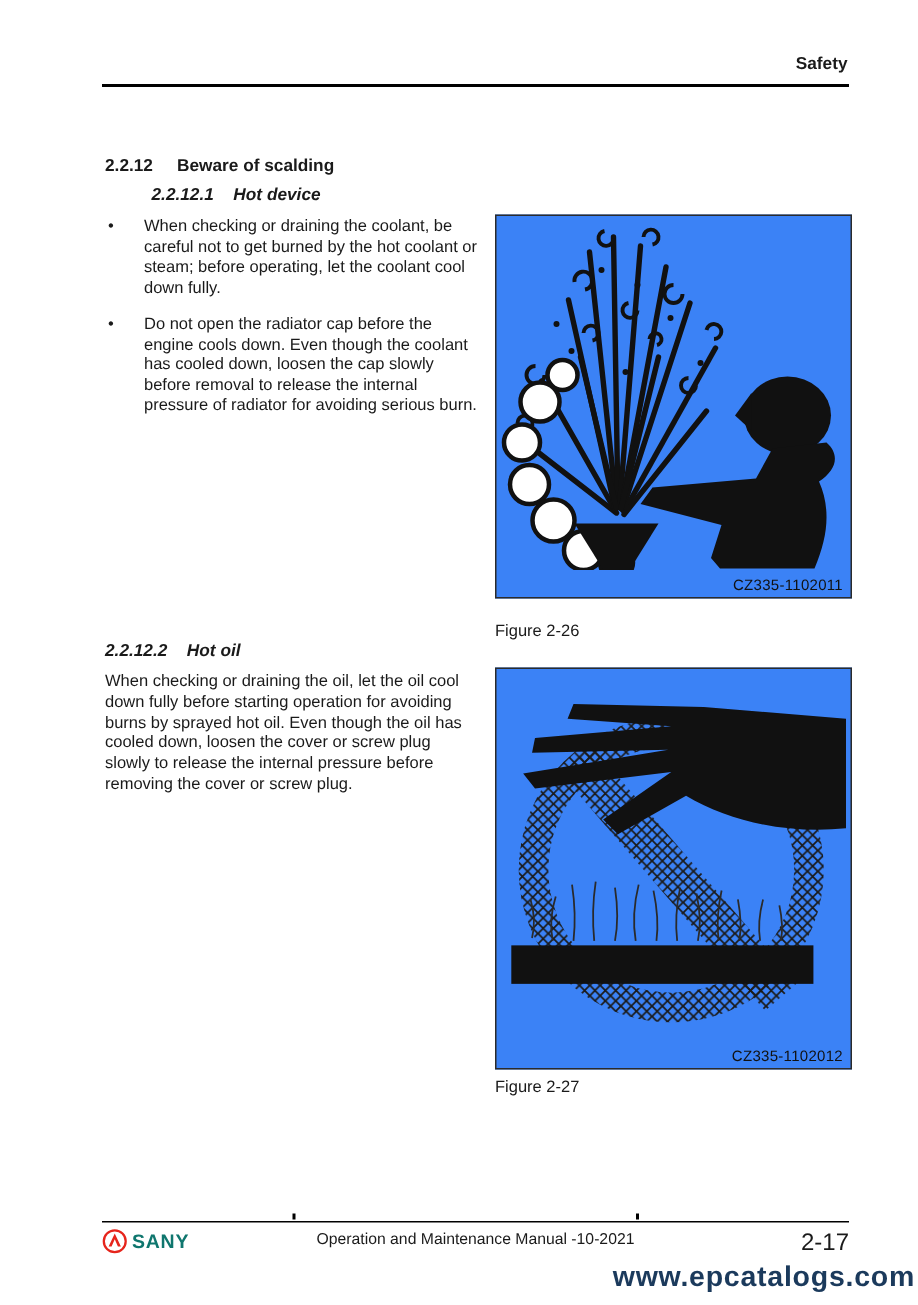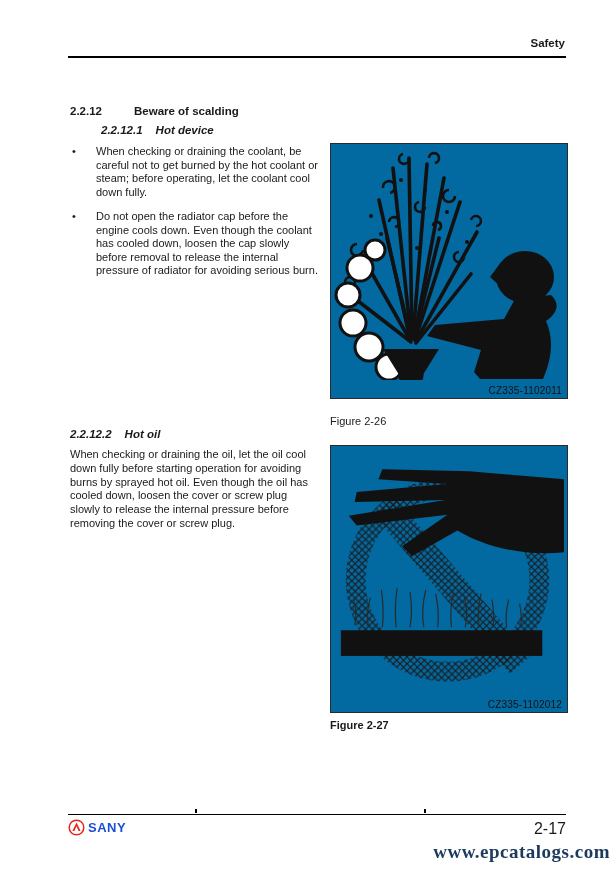--- a/index.html
+++ b/index.html
@@ -6,52 +6,52 @@
   .page{
     position:relative;width:612px;height:870px;background:#fff;overflow:hidden;
     font-family:"Liberation Sans", sans-serif;color:#1a1a1a;
   }
   
   .hdr-title{position:absolute;top:37px;right:47px;font-size:11.5px;font-weight:bold;}
   .hdr-rule{position:absolute;top:56px;left:68px;right:46px;height:2px;background:#000;}
   
   .intro{position:absolute;top:69px;left:70px;width:500px;font-size:11px;line-height:14px;}
   .sec-head{position:absolute;left:70px;font-size:11.5px;font-weight:bold;display:flex;}
-  .sec-head .num{margin-right:32px;}
+  .sec-head .num{margin-right:16px;}
   .sec-head.sub{font-style:italic;}
   .sec-head.sub .num{margin-right:13px;}
   .h-2212{top:105px;}
   .h-22121{top:124px;margin-left:31px;}
   .h-22122{top:428px;}
   .bullets{position:absolute;top:145px;left:72px;width:252px;}
   .bullet-row{display:flex;margin-bottom:11px;}
   .bullet-marker{width:24px;flex:0 0 24px;font-size:11px;line-height:13.5px;}
   .bullet-text{font-size:11px;line-height:13.5px;width:224px;}
   .hotoil{position:absolute;top:448px;left:70px;width:248px;font-size:11px;line-height:13.8px;}
   
-  .figbox{position:absolute;left:330px;width:236px;border:1.5px solid #2b2b2b;background:#0369a1;}
+  .figbox{position:absolute;left:330px;width:236px;border:1.5px solid #2b2b2b;background:#3b82f6;}
   .figbox.f1{top:143px;height:254px;}
   .figbox.f2{top:445px;height:266px;}
   .figbox svg{position:absolute;top:2px;left:0;}
   .figcode{position:absolute;right:5px;bottom:2px;font-size:10px;letter-spacing:0.2px;color:#111;}
   .figcaption{position:absolute;left:330px;font-size:11px;}
   .cap1{top:404px;margin-top:11px;}
-  .cap2{top:719px;font-weight:bold;}
+  .cap2{top:719px;}
   
   .ftr-tick{position:absolute;width:2px;height:4px;background:#000;top:809px;}
   .tick-a{left:195px;} .tick-b{left:424px;}
   .ftr-rule{position:absolute;top:814px;left:68px;right:46px;height:1.2px;background:#000;}
   .ftr{position:absolute;top:818px;left:68px;right:46px;height:18px;}
   .ftr-logo{position:absolute;left:0;top:1px;display:flex;align-items:center;}
   .ftr-logo .brand{font-size:13px;font-weight:800;letter-spacing:0.5px;margin-left:3px;}
   .ftr-center{position:absolute;left:50%;transform:translateX(-50%);top:2px;font-size:10.5px;white-space:nowrap;}
   .ftr-page{position:absolute;right:0;top:2px;font-size:16px;}
   .watermark{
     position:absolute;top:841px;right:2px;
-    font-family:Liberation Serif, serif;font-size:19px;font-weight:bold;letter-spacing:0.5px;
+    font-family:Liberation Sans, sans-serif;font-size:19px;font-weight:bold;letter-spacing:0.5px;
   }
 </style>
 </head>
 <body>
 
 <div class="page">
 
   <div class="hdr-title">Safety</div>
   <div class="hdr-rule"></div>
 
@@ -180,20 +180,21 @@
 
   <div class="ftr-tick tick-a"></div>
   <div class="ftr-tick tick-b"></div>
   <div class="ftr-rule"></div>
   <div class="ftr">
     <div class="ftr-logo">
       <svg width="17" height="17" viewBox="0 0 17 17">
         <circle cx="8.5" cy="8.5" r="7.3" fill="none" stroke="#e6251c" stroke-width="1.5"></circle>
         <path d="M8.5,3.4 L12.6,12 L10.6,12 L8.5,7.2 L6.4,12 L4.4,12 Z" fill="#e6251c"></path>
       </svg>
-      <span class="brand" style="color: #1d4ed8;">SANY</span>
+      <span class="brand" style="color: #0f766e;">SANY</span>
     </div>
+    <div class="ftr-center">Operation and Maintenance Manual -10-2021</div>
     <div class="ftr-page">2-17</div>
   </div>
 
   <div class="watermark" style="color: rgb(27, 58, 92);">www.epcatalogs.com</div>
 
 </div>
 
 </body></html>

